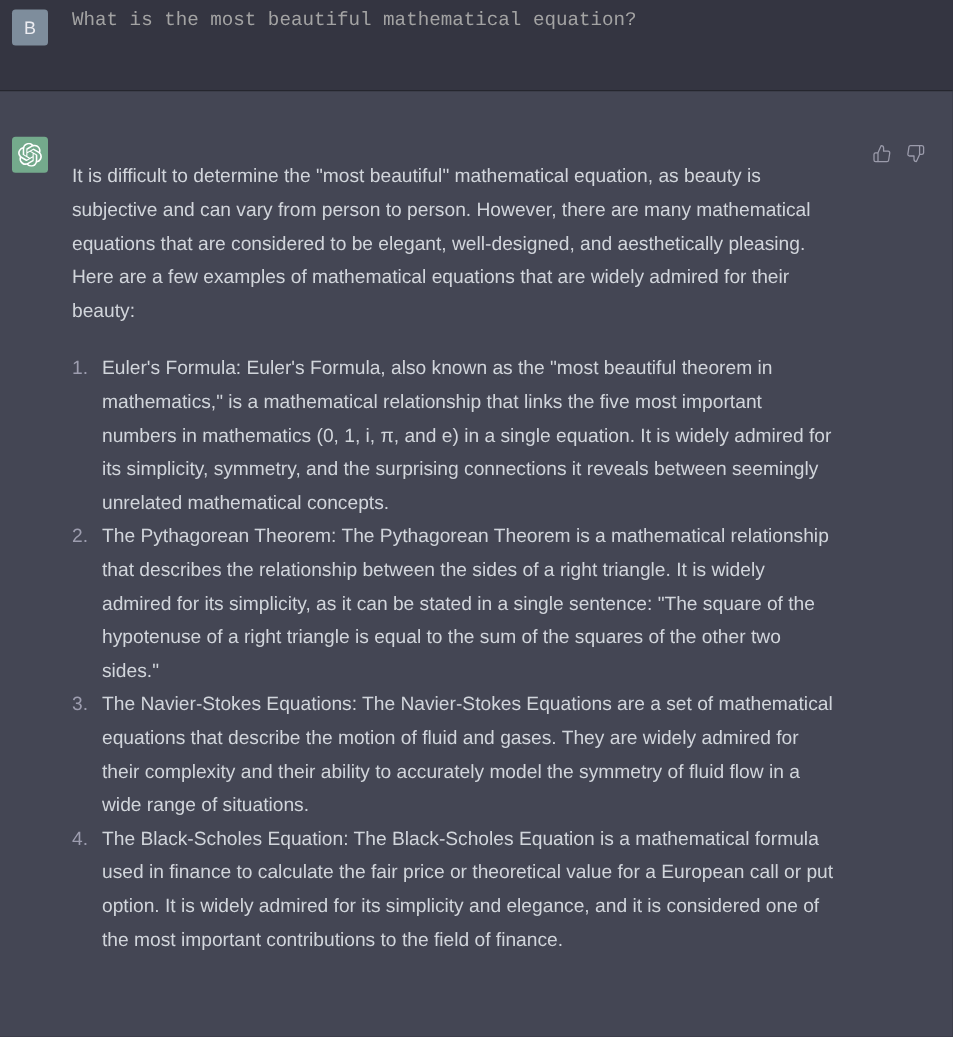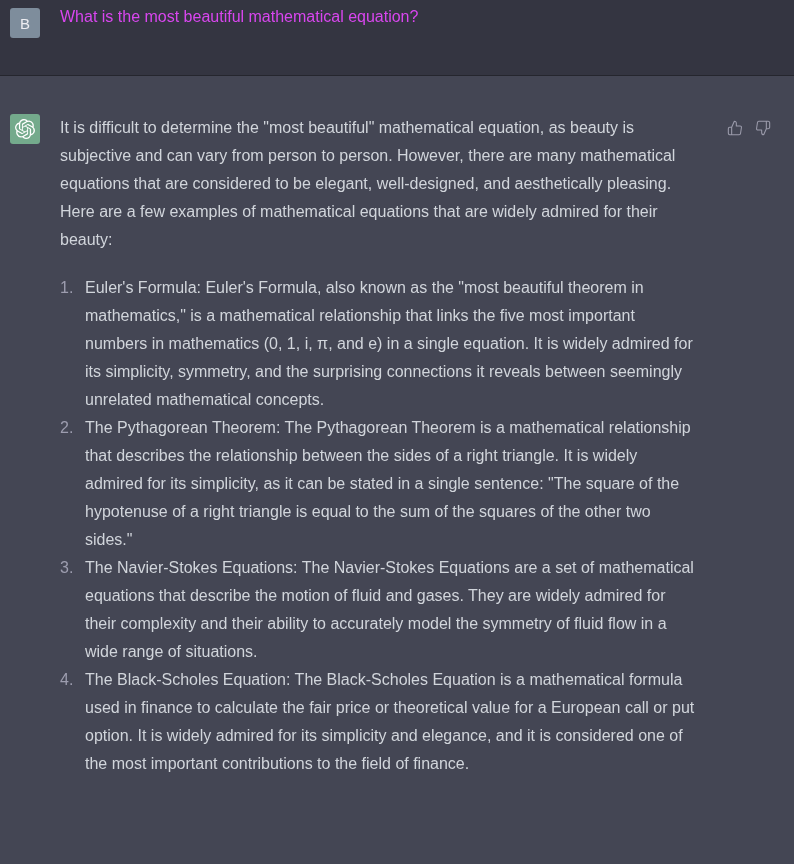--- a/index.html
+++ b/index.html
@@ -51,26 +51,27 @@
 
   
   .content {
     margin-left: 20px;
     width: 639px;
     flex: 0 0 639px;
     font-size: 16px;
     line-height: 28px;
   }
   .user .content {
-    color: #d946ef;
+    color: #a3a3a3;
     margin-top: -5px;
+    font-family: Liberation Mono, monospace;
   }
   .assistant .content {
     color: #d1d5db;
-    margin-top: 0;
+    margin-top: 20px;
   }
   .assistant .content p.intro { margin: 0 0 20px 0; }
   .assistant .content ol {
     list-style: none;
     margin: 0 0 20px 0;
     padding: 0;
   }
   .assistant .content ol li {
     position: relative;
     padding-left: 25px;

